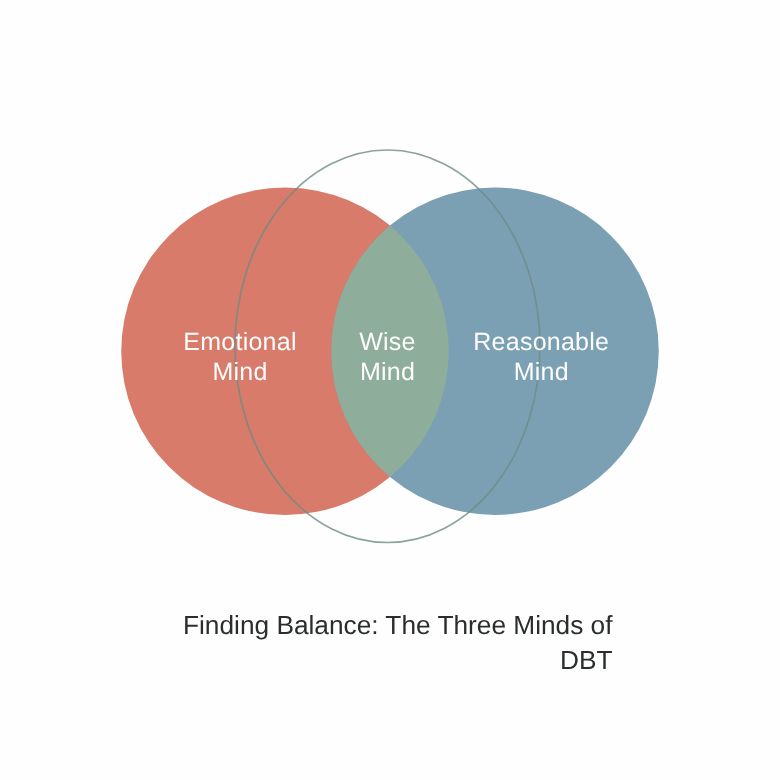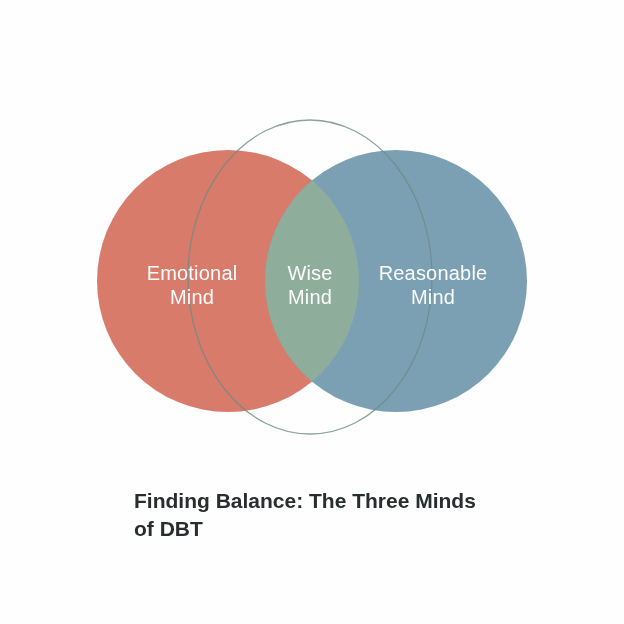--- a/index.html
+++ b/index.html
@@ -26,24 +26,24 @@
     fill: #fdfdfd;
     text-anchor: middle;
     letter-spacing: 0.2px;
   }
   .caption {
     position: absolute;
     top: 487px;
     left: 50%;
     transform: translateX(-50%);
     width: 356px;
-    text-align: left;
+    text-align: right;
     font-size: 21px;
     line-height: 1.34;
-    font-weight: 700;
+    font-weight: 400;
     color: #292d2e;
   }
 </style>
 </head>
 <body>
 
 <div class="venn-wrap">
   <svg width="624" height="624" viewBox="0 0 624 624" aria-hidden="true">
     <defs>
       <clipPath id="clip-left-circle">

